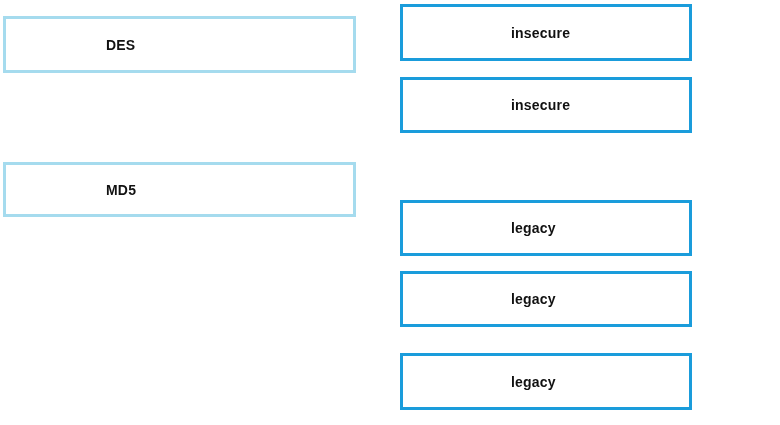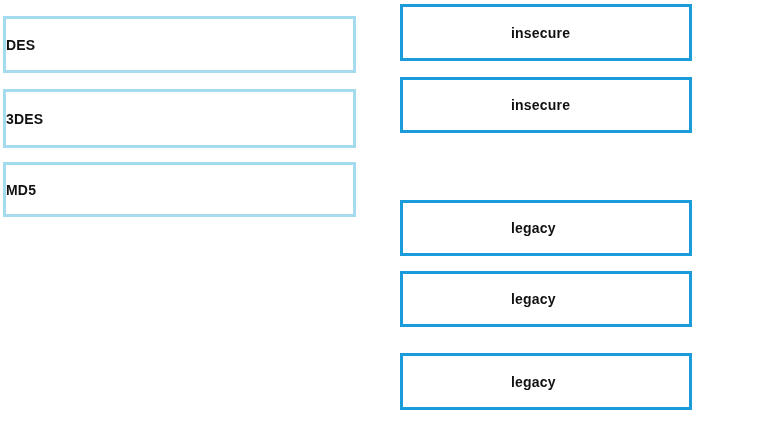--- a/index.html
+++ b/index.html
@@ -26,40 +26,38 @@
     font-size: 14px;
     font-weight: bold;
     color: var(--text, #111111);
     letter-spacing: 0.2px;
     white-space: nowrap;
   }
   .box.src {
     left: 3px;
     width: 353px;
     border: 3px solid var(--src-border, #a5dbee);
+    padding-left: 100px;
   }
   .box.tgt {
     left: 400px;
     width: 292px;
     border: 3px solid var(--tgt-border, #1a9cdb);
     padding-left: 108px;
   }
 </style>
 </head>
 <body>
 
 <div id="canvas">
 
   <div class="box src" style="top:16px;height:57px">
     <span class="lbl">DES</span>
   </div>
 
-  <div class="box src" style="top:89px;height:59px">
-    <span class="lbl">3DES</span>
-  </div>
 
   <div class="box src" style="top:162px;height:55px">
     <span class="lbl">MD5</span>
   </div>
 
 
 
   <div class="box tgt" style="top:4px;height:57px">
     <span class="lbl">insecure</span>
   </div>

